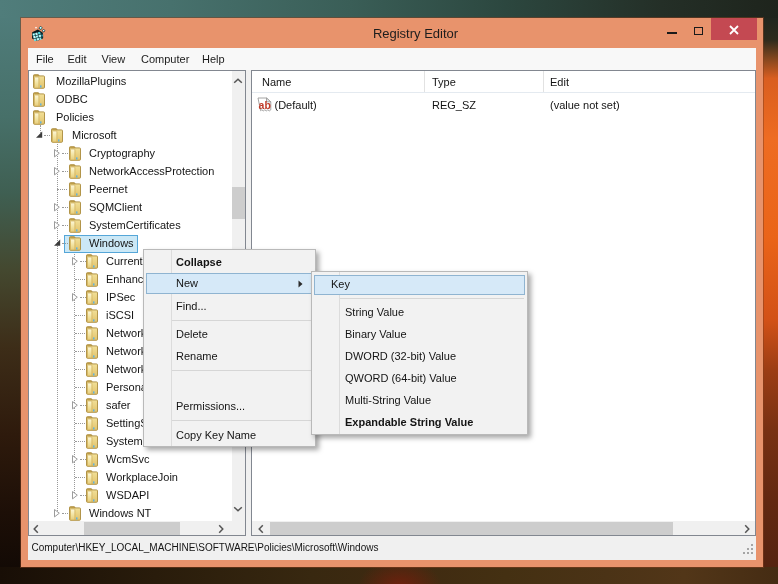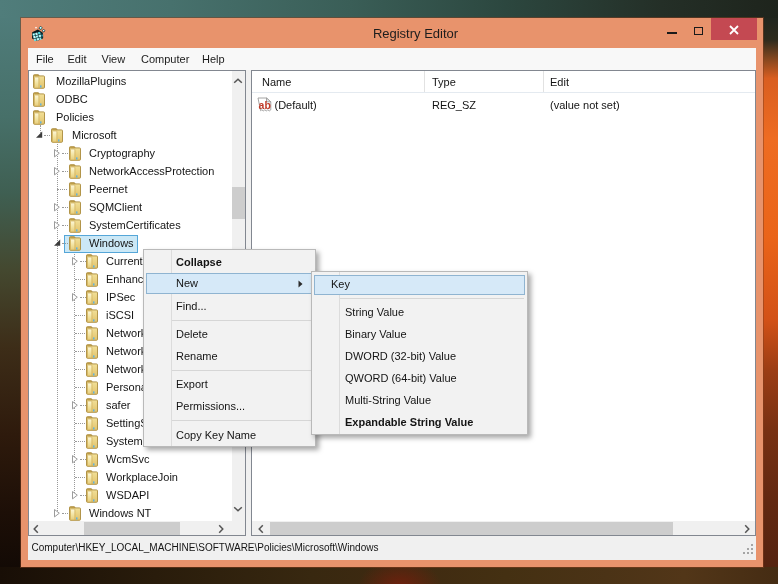--- a/index.html
+++ b/index.html
@@ -349,21 +349,20 @@
     <div class="hl" style="left:1.5px;right:1.5px;top:23px;height:21px;"></div>
     <div class="mi" style="top:23px;height:21px;line-height:21px;">New</div>
     <svg class="abs" style="left:154px;top:30px" width="5" height="8" viewBox="0 0 5 8">
         <polygon points="0.5,0.5 4.5,4 0.5,7.5" fill="#2b2b2b"></polygon>
       </svg>
     <div class="mi" style="top:45px;">Find...</div>
     <div class="msep" style="top:69.5px;"></div>
     <div class="mi" style="top:73px;">Delete</div>
     <div class="mi" style="top:95px;">Rename</div>
     <div class="msep" style="top:119.5px;"></div>
-    <div class="mi" style="top:123px;">Export</div>
     <div class="mi" style="top:145px;">Permissions...</div>
     <div class="msep" style="top:169.5px;"></div>
     <div class="mi" style="top:174px;">Copy Key Name</div>
   </div>
 
   <div class="menu" style="left:311px;top:270.5px;width:216.5px;height:164px;">
     <div class="gutter"></div>
     <div class="hl" style="left:2px;right:2px;top:3px;height:20px;"></div>
     <div class="mi" style="top:2.5px;height:21px;line-height:21px;padding-left:19px;">Key</div>
     <div class="msep" style="top:26.5px;"></div>

